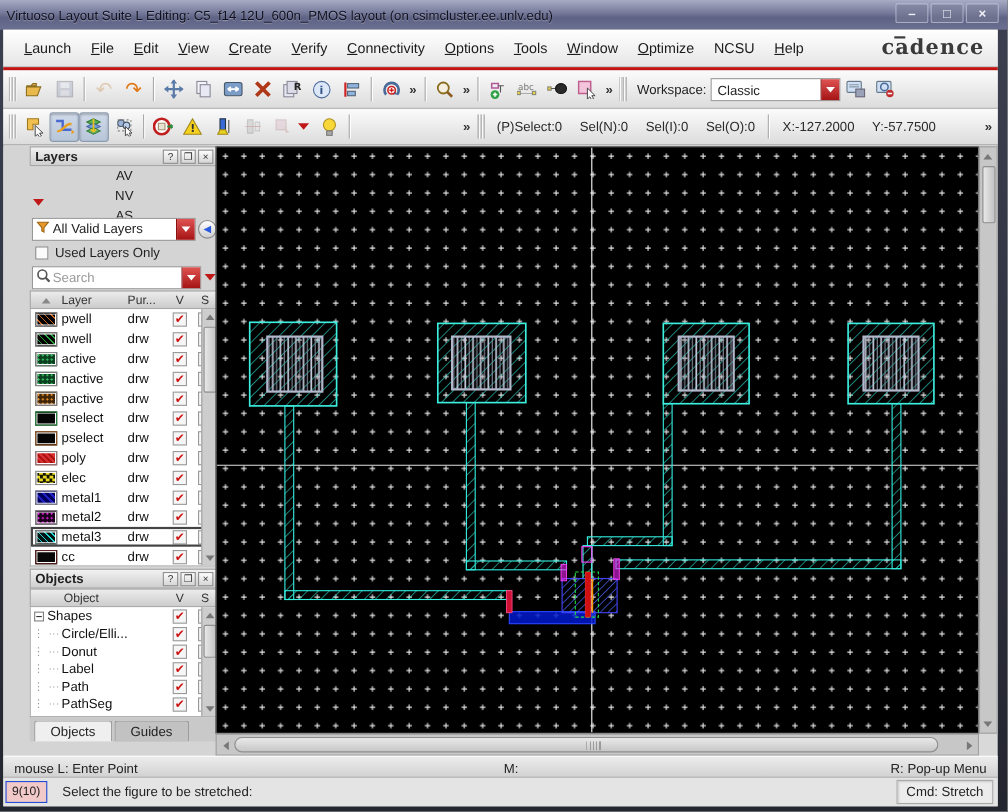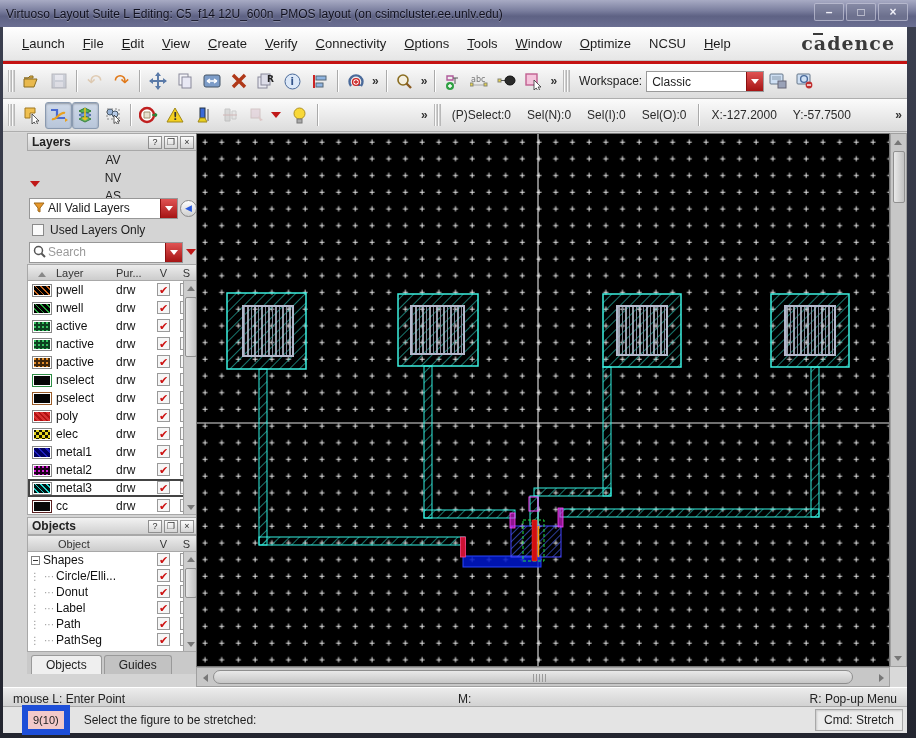--- a/index.html
+++ b/index.html
@@ -141,21 +141,21 @@
   .hgrip { position:absolute; left:50%; top:3px; width:14px; height:8px;
     background:repeating-linear-gradient(90deg,#9a9a9a 0 1px,transparent 1px 3px); }
   .vscroll { width:17px; height:534px; background:#c7c7c7; border:1px solid #a0a0a0; position:relative; }
 
   
   .statusbar { position:absolute; top:660px; left:0; width:904px; height:19px;
     background:linear-gradient(180deg,#ececec,#d2d2d2); border-top:1px solid #fff; display:flex; align-items:flex-end; font-size:12px; color:#222; }
   .sb-left { margin-left:10px; } .sb-mid { position:absolute; left:455px; } .sb-right { position:absolute; right:10px; }
   .cmdbar { position:absolute; top:679px; left:0; width:904px; height:27px; background:#e4e4e4;
     border-top:1px solid #aaa; display:flex; align-items:center; font-size:12px; color:#222; }
-  .cmd-count { margin-left:19px; padding:3px 5px; background:#f2c9c9; border:6px solid #1d4ed8; font-size:11px; }
+  .cmd-count { margin-left:2px; padding:3px 5px; background:#f2c9c9; border:1px solid #1d4ed8; font-size:11px; }
   .cmd-prompt { margin-left:14px; flex:1; }
   .cmd-box { margin-right:4px; padding:3px 8px; border:1px solid #a8a8a8; background:#ececec; box-shadow:inset 1px 1px 2px rgba(0,0,0,.15); }
 
   svg text { font-family:"DejaVu Sans",sans-serif; }
 </style>
 </head>
 <body>
 
 <div class="window">
 

